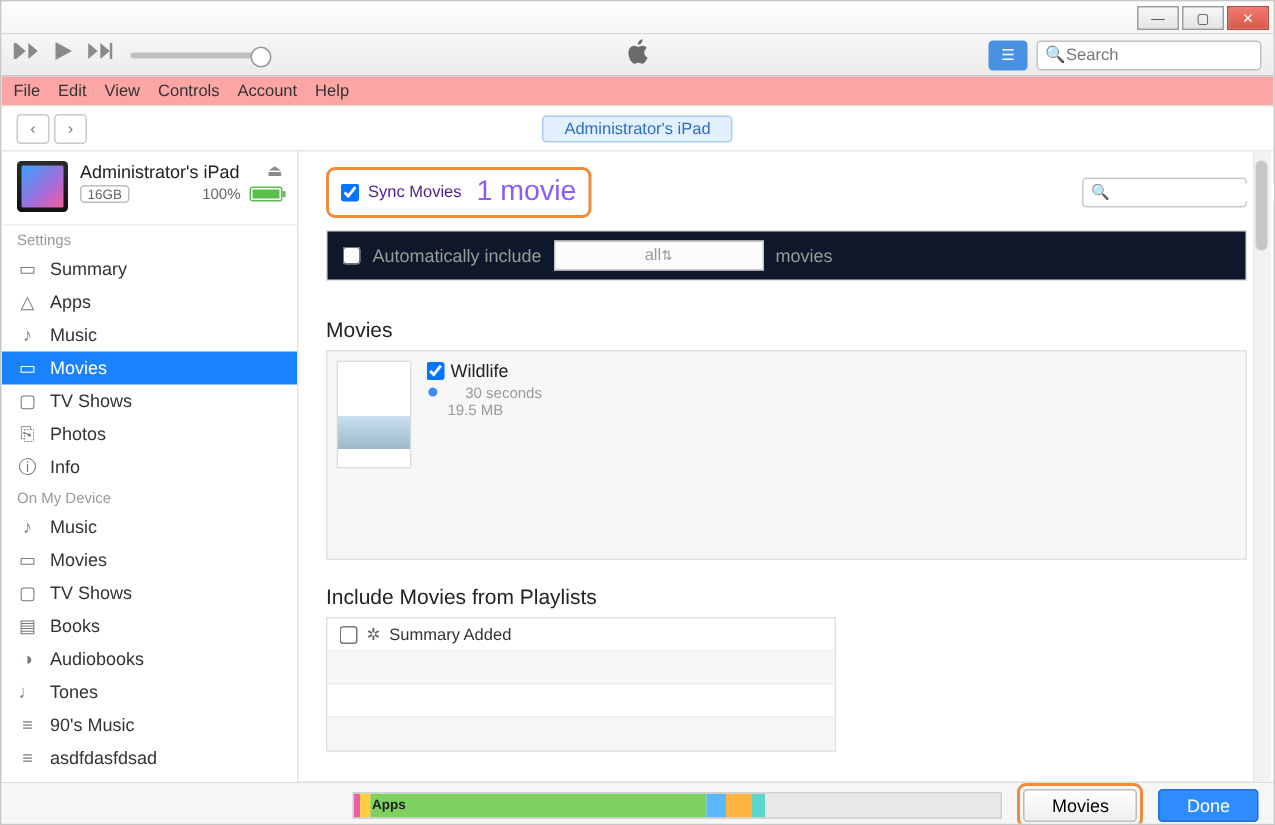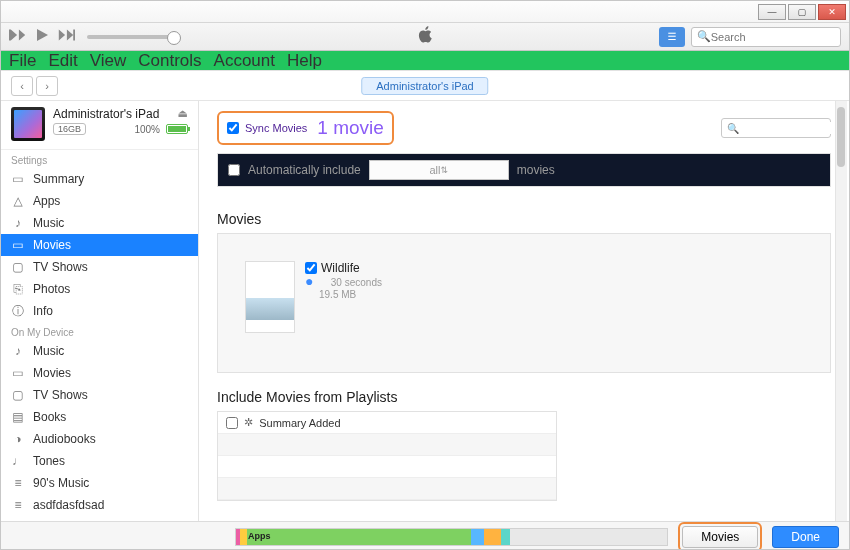--- a/index.html
+++ b/index.html
@@ -10,21 +10,21 @@
   .toolbar { height: 28px; background: linear-gradient(#f6f6f6,#ececec); border-bottom:1px solid #c7c7c7; display:flex; align-items:center; padding:0 8px; position:relative;}
   .play-ctrls { display:flex; gap:6px; color:#7a7a7a;}
   .play-ctrls svg{ width:18px; height:14px; fill:#8a8a8a;}
   .vol { margin-left:12px; width:90px; height:4px; background:#bfbfbf; border-radius:2px; position:relative;}
   .vol::after{content:""; position:absolute; right:-4px; top:-4px; width:12px; height:12px; border-radius:50%; background:#fff; border:1px solid #999;}
   .apple-logo { position:absolute; left:50%; top:50%; transform:translate(-50%,-50%); color:#6b6b6b; font-size:17px;}
   .tb-right { margin-left:auto; display:flex; align-items:center; gap:6px;}
   .list-btn { width:26px; height:20px; background:#4a90e2; border-radius:3px; display:flex; align-items:center; justify-content:center; color:#fff; font-size:10px; }
   .search-box { display:flex; align-items:center; border:1px solid #c2c2c2; background:#fff; border-radius:3px; height:20px; padding:0 5px; width:150px;}
   .search-box input{ border:none; outline:none; font-size:11px; flex:1; background:transparent;}
-  .menubar { height:20px; background:#22c55e; border-bottom:1px solid #e2e2e2; display:flex; align-items:center; padding:0 8px; gap:12px; font-size:17px; color:#333;}
+  .menubar { height:20px; background:#fca5a5; border-bottom:1px solid #e2e2e2; display:flex; align-items:center; padding:0 8px; gap:12px; font-size:11px; color:#333;}
   .navrow { height:30px; background:#fff; border-bottom:1px solid #e5e5e5; display:flex; align-items:center; padding:0 10px; position:relative;}
   .nav-btn { width:22px; height:20px; border:1px solid #c9c9c9; border-radius:3px; display:flex; align-items:center; justify-content:center; font-size:11px; color:#777; margin-right:3px;}
   .pill { position:absolute; left:50%; transform:translateX(-50%); background:#e3f0ff; border:1px solid #a9cbef; color:#2c70c1; font-size:11px; padding:2px 14px; border-radius:3px;}
   .body { display:flex; height: calc(550px - 22px - 28px - 20px - 30px - 30px);}
   .sidebar { width:198px; border-right:1px solid #e3e3e3; overflow-y:auto; background:#fff; font-size:12px; color:#333;}
   .dev-block{ padding:6px 10px 8px 10px; display:flex; gap:8px; position:relative; border-bottom:1px solid #eee;}
   .dev-thumb{ width:34px; height:34px; background:linear-gradient(#2a2a2a,#111); border-radius:3px; position:relative;}
   .dev-thumb::after{content:""; position:absolute; inset:3px; background:linear-gradient(135deg,#3aa0ff 0%,#a86bd9 60%,#f35d9c 100%); border-radius:1px;}
   .dev-info{ flex:1;}
   .dev-name{ font-size:12px; color:#222;}
@@ -44,21 +44,21 @@
   .main-inner{ flex:1; overflow:auto; padding:10px 18px; font-size:12px; color:#333;}
   .sync-row{ display:flex; align-items:center; gap:6px; margin-bottom:8px;}
   .callout1{ border:2px solid #f08a3c; border-radius:6px; padding:4px 8px; display:inline-flex; align-items:center; gap:6px;}
   .sync-title{ font-size:11px; color:#4c1d95;}
   .sync-count{ color:#8b5cf6; font-size:19px; margin-left:4px;}
   .main-search{ margin-left:auto; width:110px; height:20px; border:1px solid #c9c9c9; border-radius:3px; display:flex; align-items:center; padding:0 5px;}
   .main-search input{ flex:1; border:none; outline:none; font-size:11px;}
   .auto-row{ background:#0f172a; border:1px solid #e1e1e1; padding:6px 10px; display:flex; align-items:center; gap:8px; margin-bottom:24px;}
   .dd{ flex:0 0 140px; height:20px; border:1px solid #c6c6c6; background:#fcfcfc; display:flex; align-items:center; padding:0 6px; font-size:11px; color:#9a9a9a; justify-content:center;}
   .section-h{ font-size:14px; color:#222; margin-bottom:6px;}
-  .movies-box{ border:1px solid #e1e1e1; background:#f7f7f7; height:140px; padding:27px; display:flex; gap:10px;}
+  .movies-box{ border:1px solid #e1e1e1; background:#f7f7f7; height:140px; padding:6px; display:flex; gap:10px;}
   .mov-thumb{ width:50px; height:72px; background:#fff; border:1px solid #ddd; position:relative;}
   .mov-thumb::after{content:""; position:absolute; left:0; right:0; bottom:12px; height:22px; background:linear-gradient(#c8e0ef,#9db8c8);}
   .mov-meta .mname{ display:flex; align-items:center; gap:4px; color:#222;}
   .mov-meta .dot{ color:#3c8cff; font-size:14px; line-height:8px;}
   .mov-meta .dur,.mov-meta .size{ font-size:10px; color:#9a9a9a; margin-left:14px;}
   .pl-box{ border:1px solid #e1e1e1; width:340px; margin-top:6px;}
   .pl-row{ height:22px; display:flex; align-items:center; gap:6px; padding:0 8px; font-size:11px; border-bottom:1px solid #eee;}
   .pl-row.alt{ background:#f6f6f6;}
   .bottombar{ height:30px; border-top:1px solid #dcdcdc; background:#f6f6f6; display:flex; align-items:center; padding:0 10px 0 234px; gap:10px;}
   .usage{ flex:1; height:18px; border:1px solid #d1d1d1; background:#e8e8e8; position:relative; overflow:hidden; font-size:9px;}

